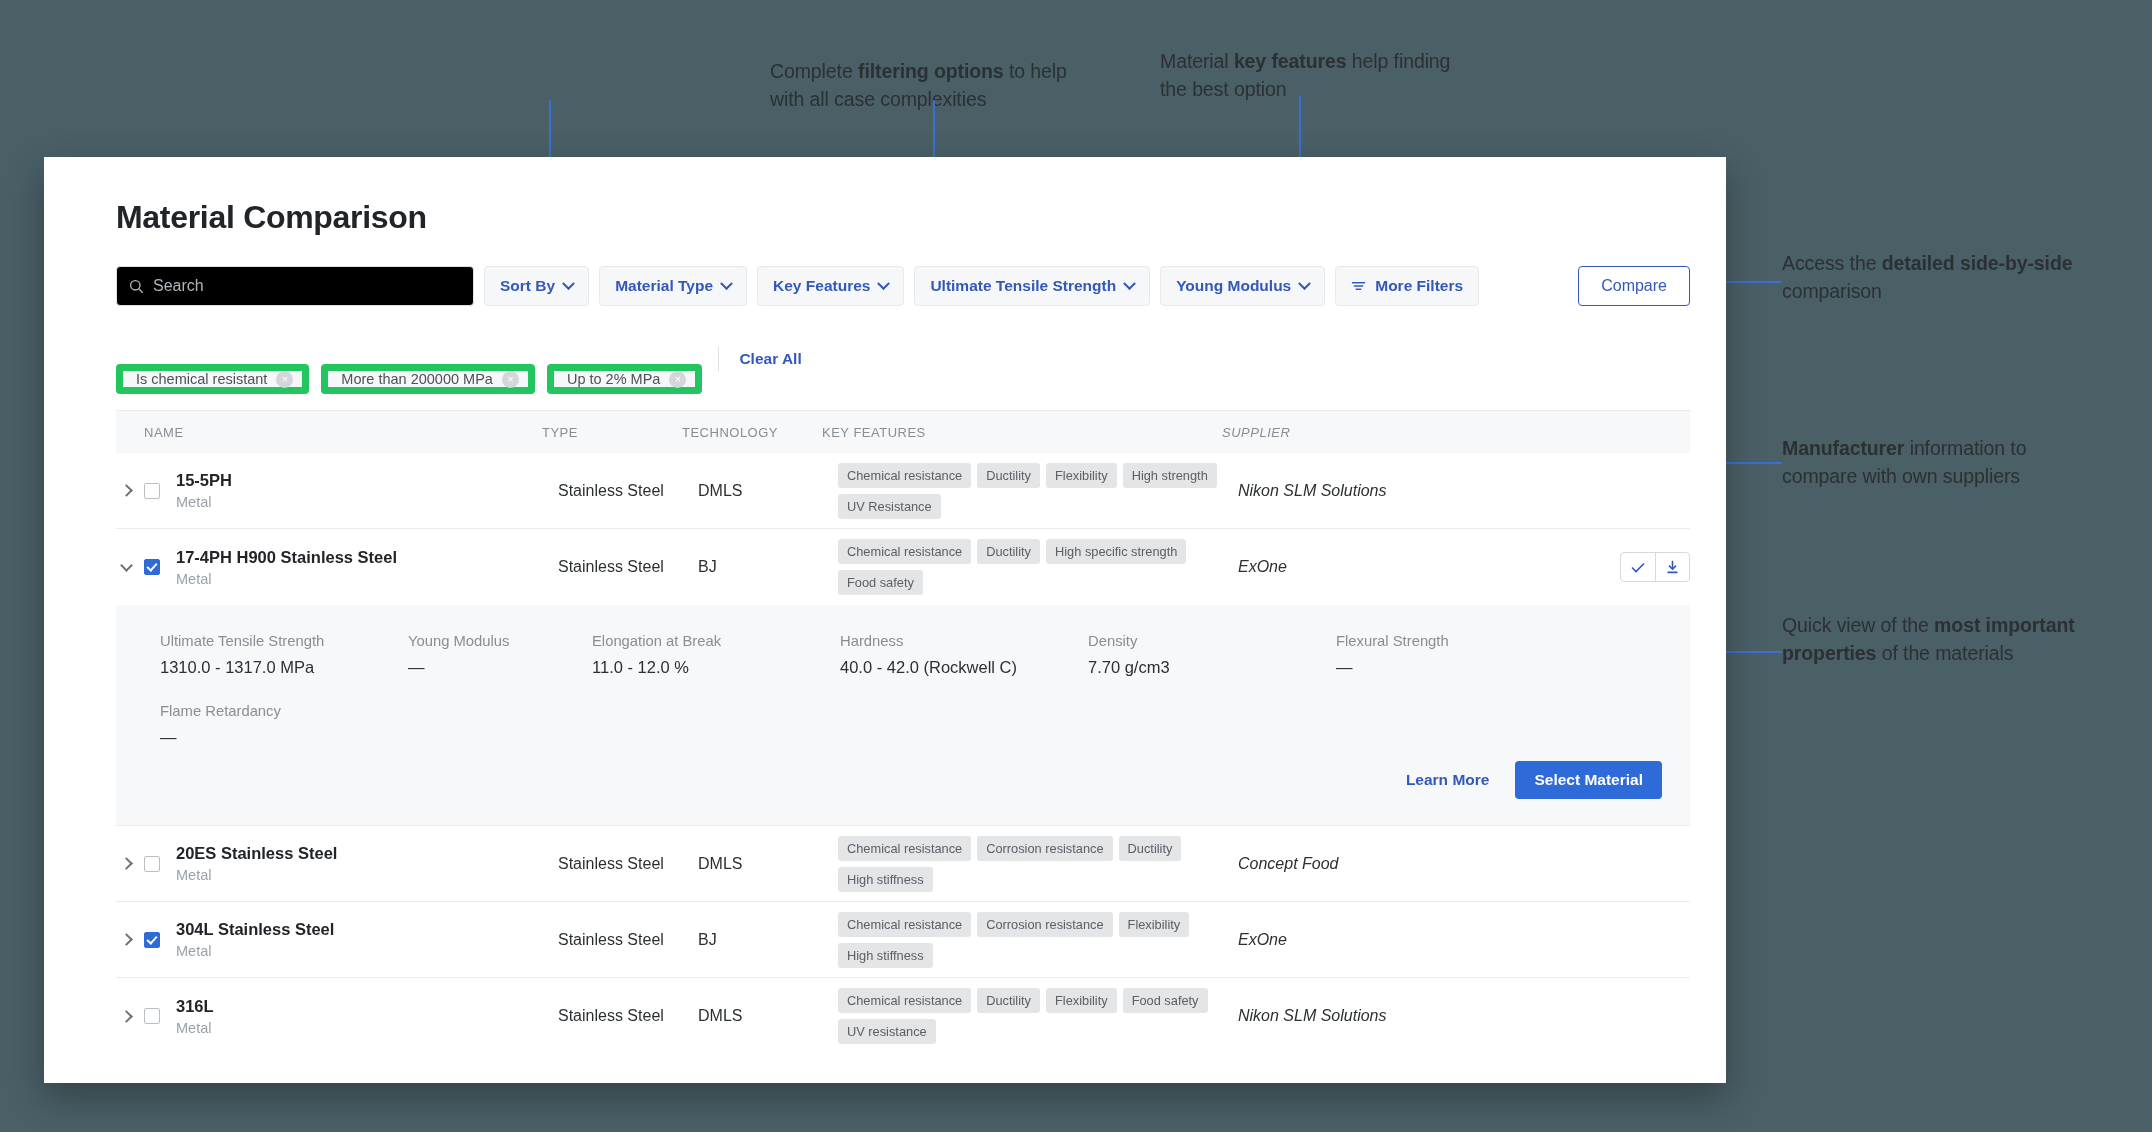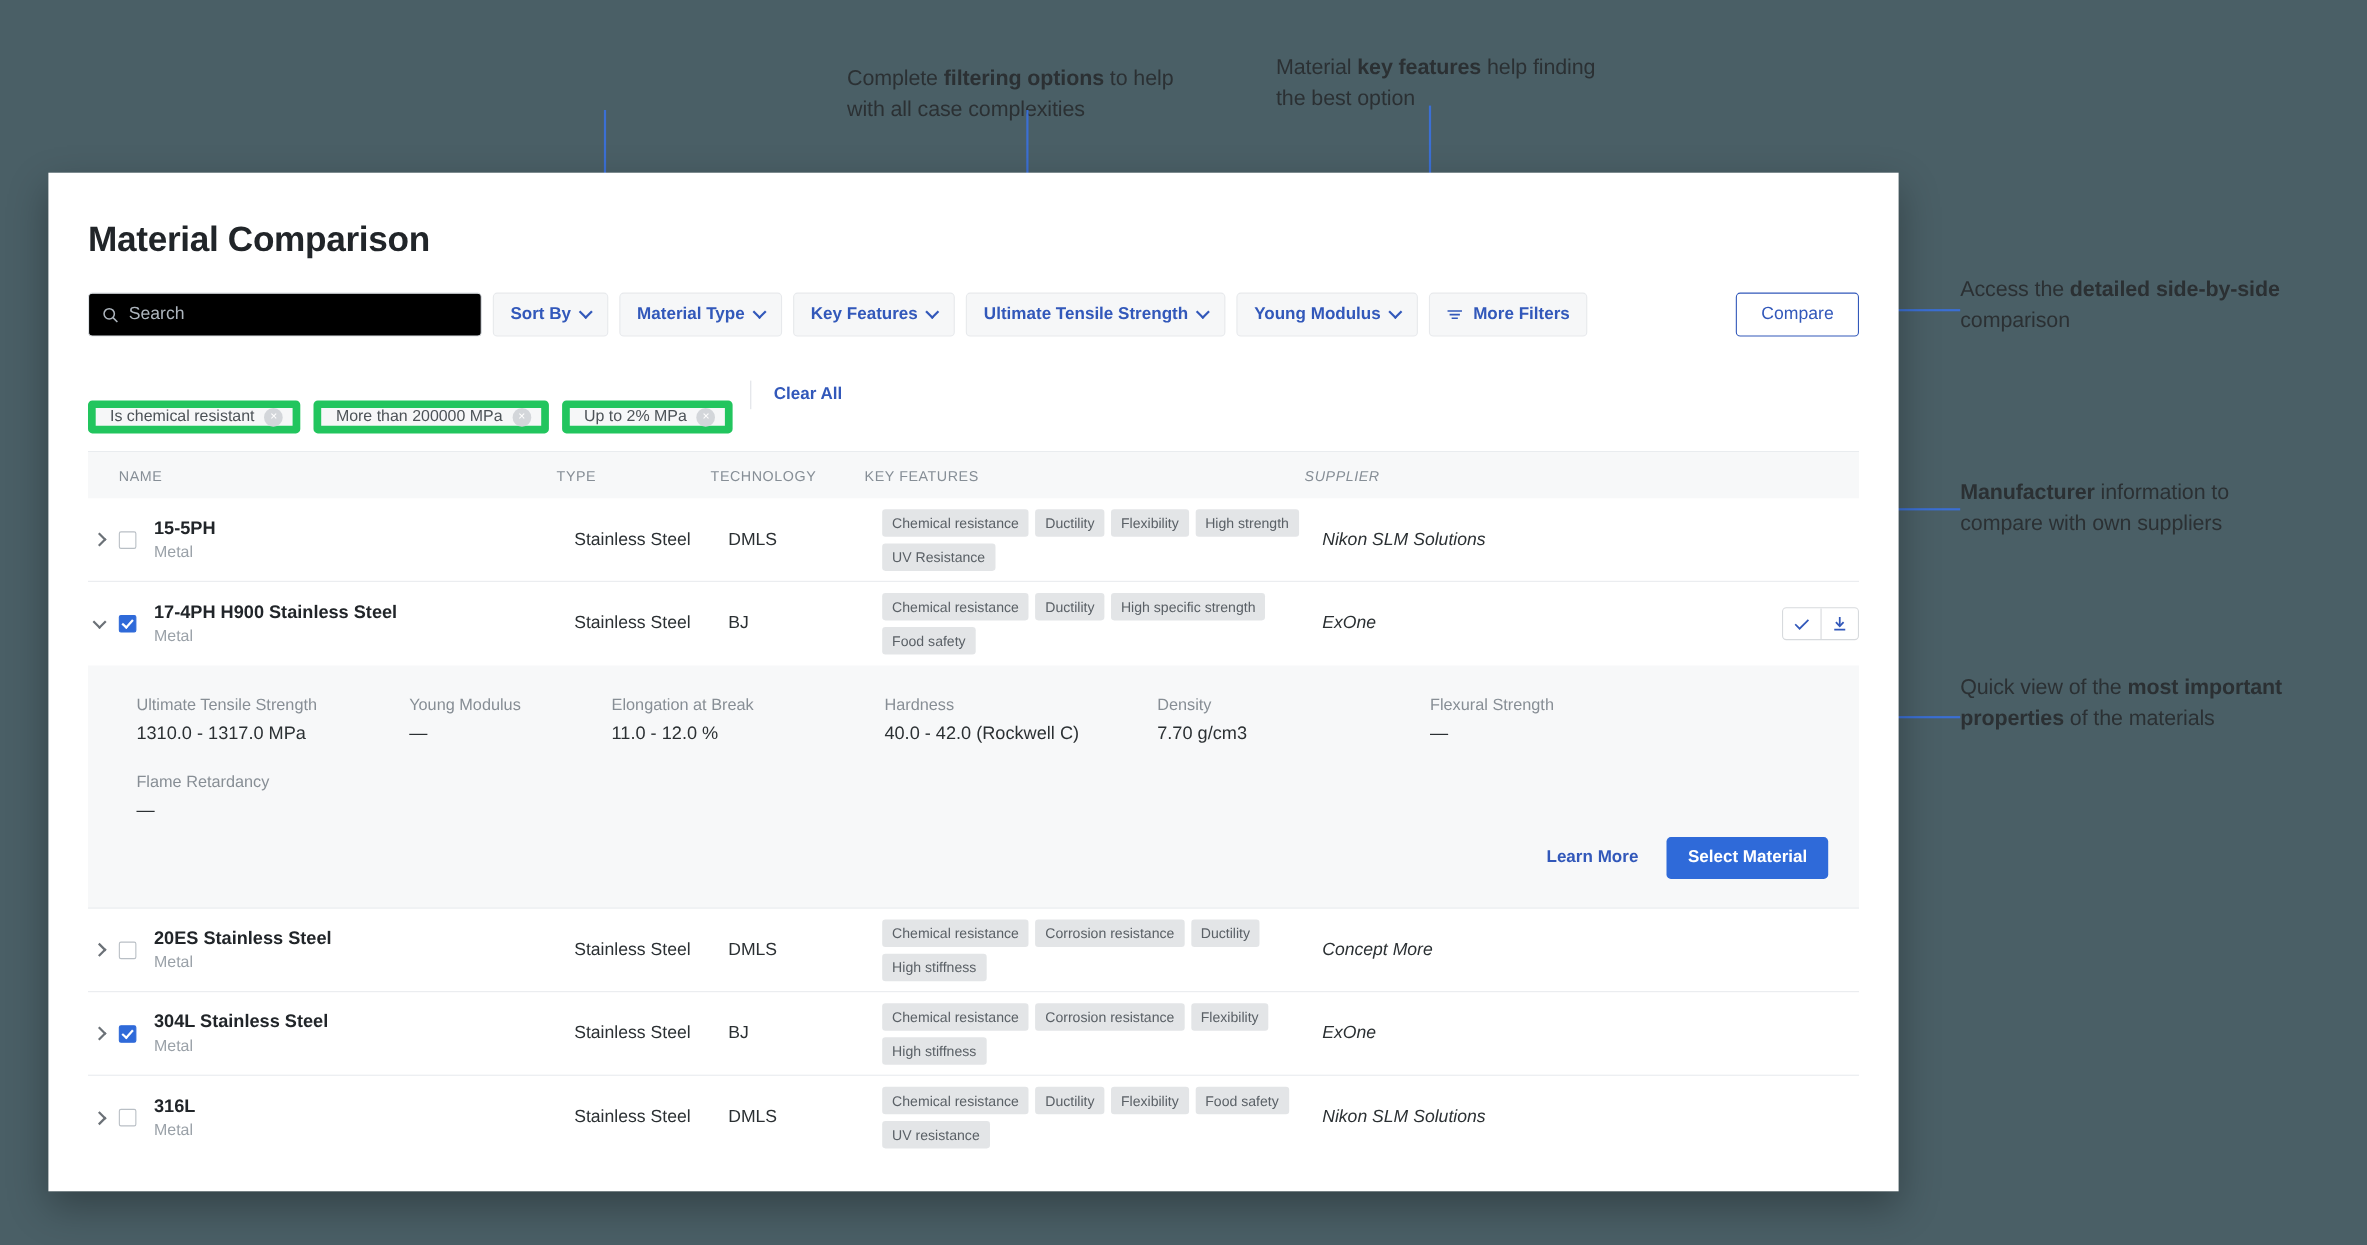--- a/index.html
+++ b/index.html
@@ -30,20 +30,21 @@
   }
 
   
   #app {
     position: absolute;
     left: 44px; top: 157px;
     width: 1682px; height: 926px;
     background: #ffffff;
     box-shadow: 0 14px 34px rgba(0,0,0,0.30);
     overflow: hidden;
+    padding-left: 36px;
   }
 
   .page-title {
     font-size: 32px; font-weight: 700; color: #212529;
     margin: 42px 0 0 36px; letter-spacing: -0.3px;
   }
 
   
   .toolbar {
     display: flex; align-items: center;
@@ -404,21 +405,21 @@
         <div class="m-sub">Metal</div>
       </div>
       <div class="c-type cell">Stainless Steel</div>
       <div class="c-tech cell">DMLS</div>
       <div class="c-feat feats">
         <span class="feat">Chemical resistance</span>
         <span class="feat">Corrosion resistance</span>
         <span class="feat">Ductility</span>
         <span class="feat">High stiffness</span>
       </div>
-      <div class="c-supp cell">Concept More</div>
+      <div class="c-supp cell">Concept Food</div>
       <div class="c-act"></div>
     </div>
 
     <div class="row">
       <div class="row-lead">
           <i class="caret"></i>
         </div>
       <div class="cbox on"></div>
       <div class="c-name" style="width:382px">
         <div class="m-name">304L Stainless Steel</div>

